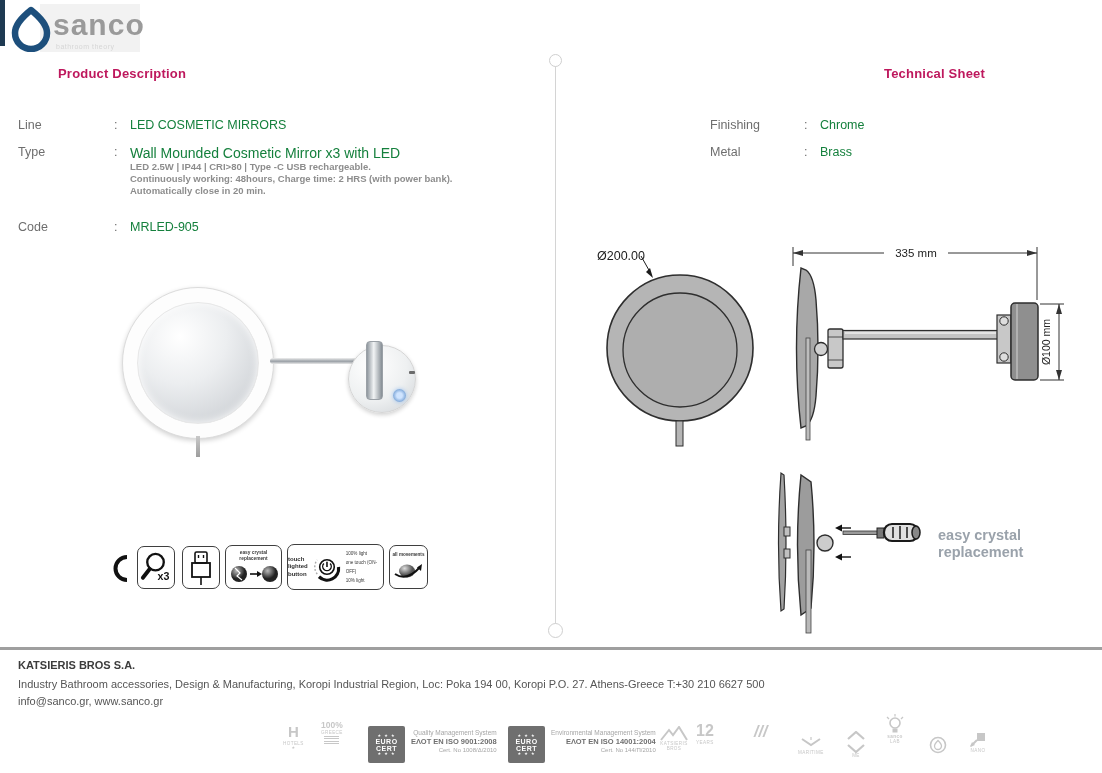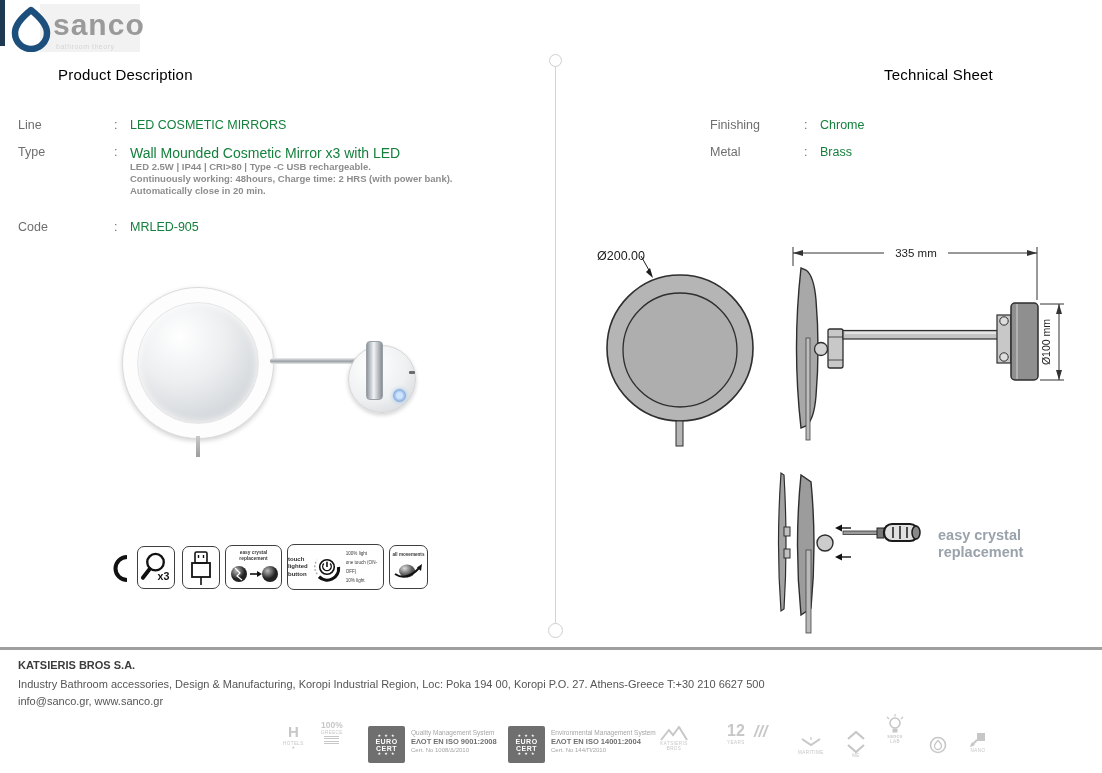--- a/index.html
+++ b/index.html
@@ -5,21 +5,21 @@
   html,body{margin:0;padding:0;background:#e8e8e8;}
   .page{position:relative;width:1102px;height:773px;background:#ffffff;overflow:hidden;
         font-family:"Liberation Sans",sans-serif;margin:0 auto;}
   .abs{position:absolute;}
 
   
   .edge-sliver{left:0;top:0;width:5px;height:46px;background:#1e3a52;}
   .logo-box{left:40px;top:4px;width:100px;height:48px;background:#f2f2f2;}
   .brand{left:53px;top:8px;font-size:30px;font-weight:600;color:#9a9a9a;letter-spacing:1px;}
   .tagline{left:56px;top:43px;font-size:7px;color:#d6d6d6;letter-spacing:.5px;}
-  .section-heading{font-size:15px;font-weight:normal;color:#000000;letter-spacing:.2px;}
+  .section-heading{font-size:13px;font-weight:bold;color:#be185d;letter-spacing:.2px;}
 
   
   .frow{display:flex;font-weight:normal;font-size:12.5px;}
   .frow .lab{color:#6e6e6e;width:96px;}
   .frow .colon{color:#6e6e6e;width:16px;}
   .frow .val{color:#15803d;}
   .type-val{font-size:14px;}
   .type-details{left:130px;top:161px;font-size:9.5px;font-weight:bold;color:#8d8d8d;line-height:12px;}
 
   
@@ -58,21 +58,21 @@
   .contacts{left:18px;top:695px;font-size:11px;color:#555555;}
 
   
   .cert{display:flex;flex-direction:column;align-items:center;color:#c7c7c7;line-height:1.1;}
   .cert .big{font-weight:bold;}
   .cert .mini{font-size:4.6px;letter-spacing:.4px;}
   .euro-badge{width:37px;height:37px;background:#6f6f6f;border-radius:2px;color:#ffffff;
      display:flex;flex-direction:column;align-items:center;justify-content:center;line-height:1;}
   .euro-badge .stars{font-size:4px;letter-spacing:1px;}
   .euro-badge .word{font-size:7px;font-weight:bold;letter-spacing:.5px;}
-  .certtext{line-height:1.25;text-align:left;}
+  .certtext{line-height:1.25;text-align:right;}
   .certtext .l1{font-size:6.5px;color:#a6a6a6;}
   .certtext .l2{font-size:7.5px;font-weight:bold;color:#6f6f6f;}
   .certtext .l3{font-size:6px;color:#a6a6a6;}
   .flagbars{width:15px;height:8px;margin-top:1px;
      background:repeating-linear-gradient(#c7c7c7 0 1px,transparent 1px 2.4px);}
 </style>
 </head>
 <body>
 
 <div class="page">
@@ -316,21 +316,21 @@
   </div>
 
   <div class="abs cert" style="left:660px;top:726px;">
     <svg width="28" height="15" viewBox="0 0 28 15">
       <polyline points="1,14 9,4 13,9 19,1 27,14" fill="none" stroke="#c7c7c7" stroke-width="2"></polyline>
     </svg>
     <span class="mini">KATSIERIS</span>
     <span class="mini">BROS</span>
   </div>
 
-  <div class="abs cert" style="left:727px;top:722px;">
+  <div class="abs cert" style="left:696px;top:722px;">
     <span class="big" style="font-size:16px;">12</span>
     <span class="mini">YEARS</span>
   </div>
 
   <div class="abs cert" style="left:754px;top:723px;">
     <span class="big" style="font-size:16px;font-style:italic;">///</span>
   </div>
 
   <div class="abs cert" style="left:798px;top:737px;">
     <svg width="22" height="13" viewBox="0 0 22 13">

